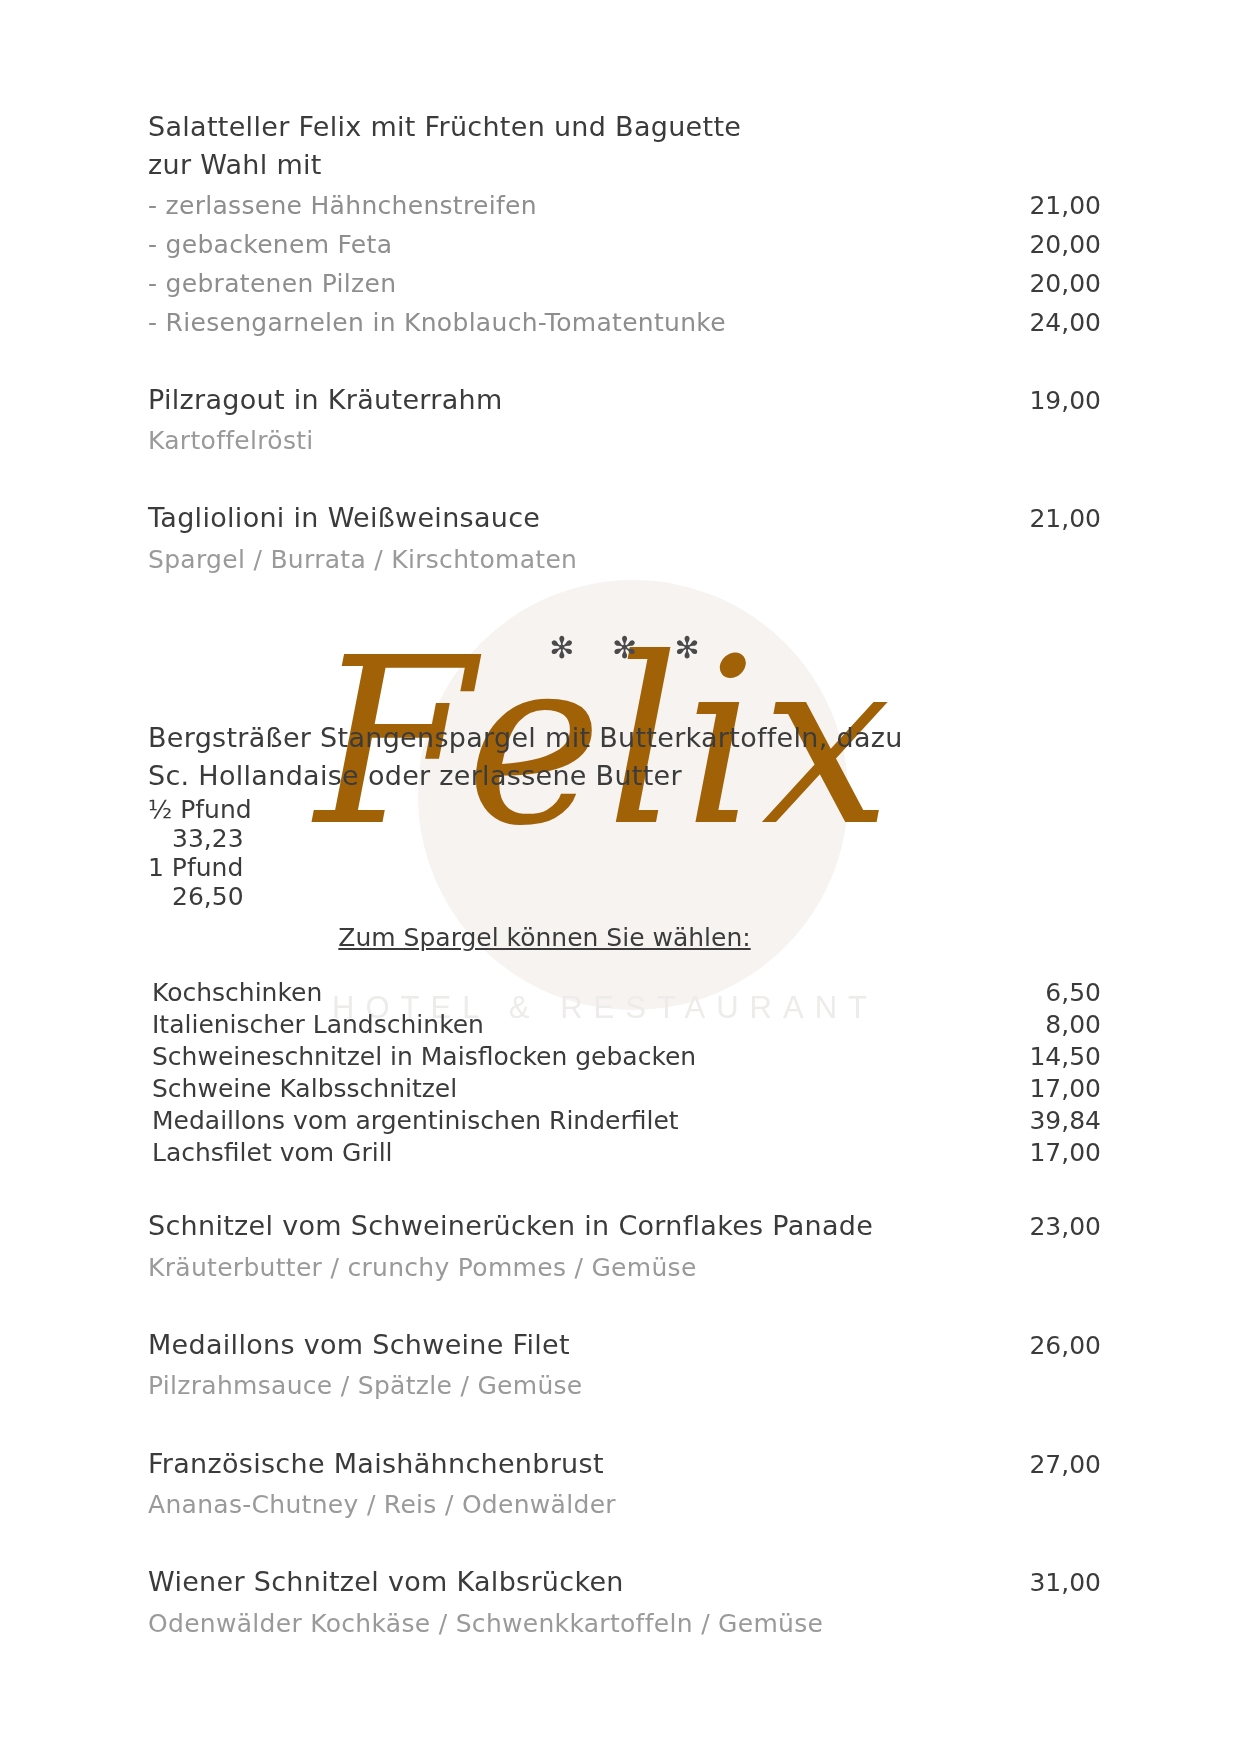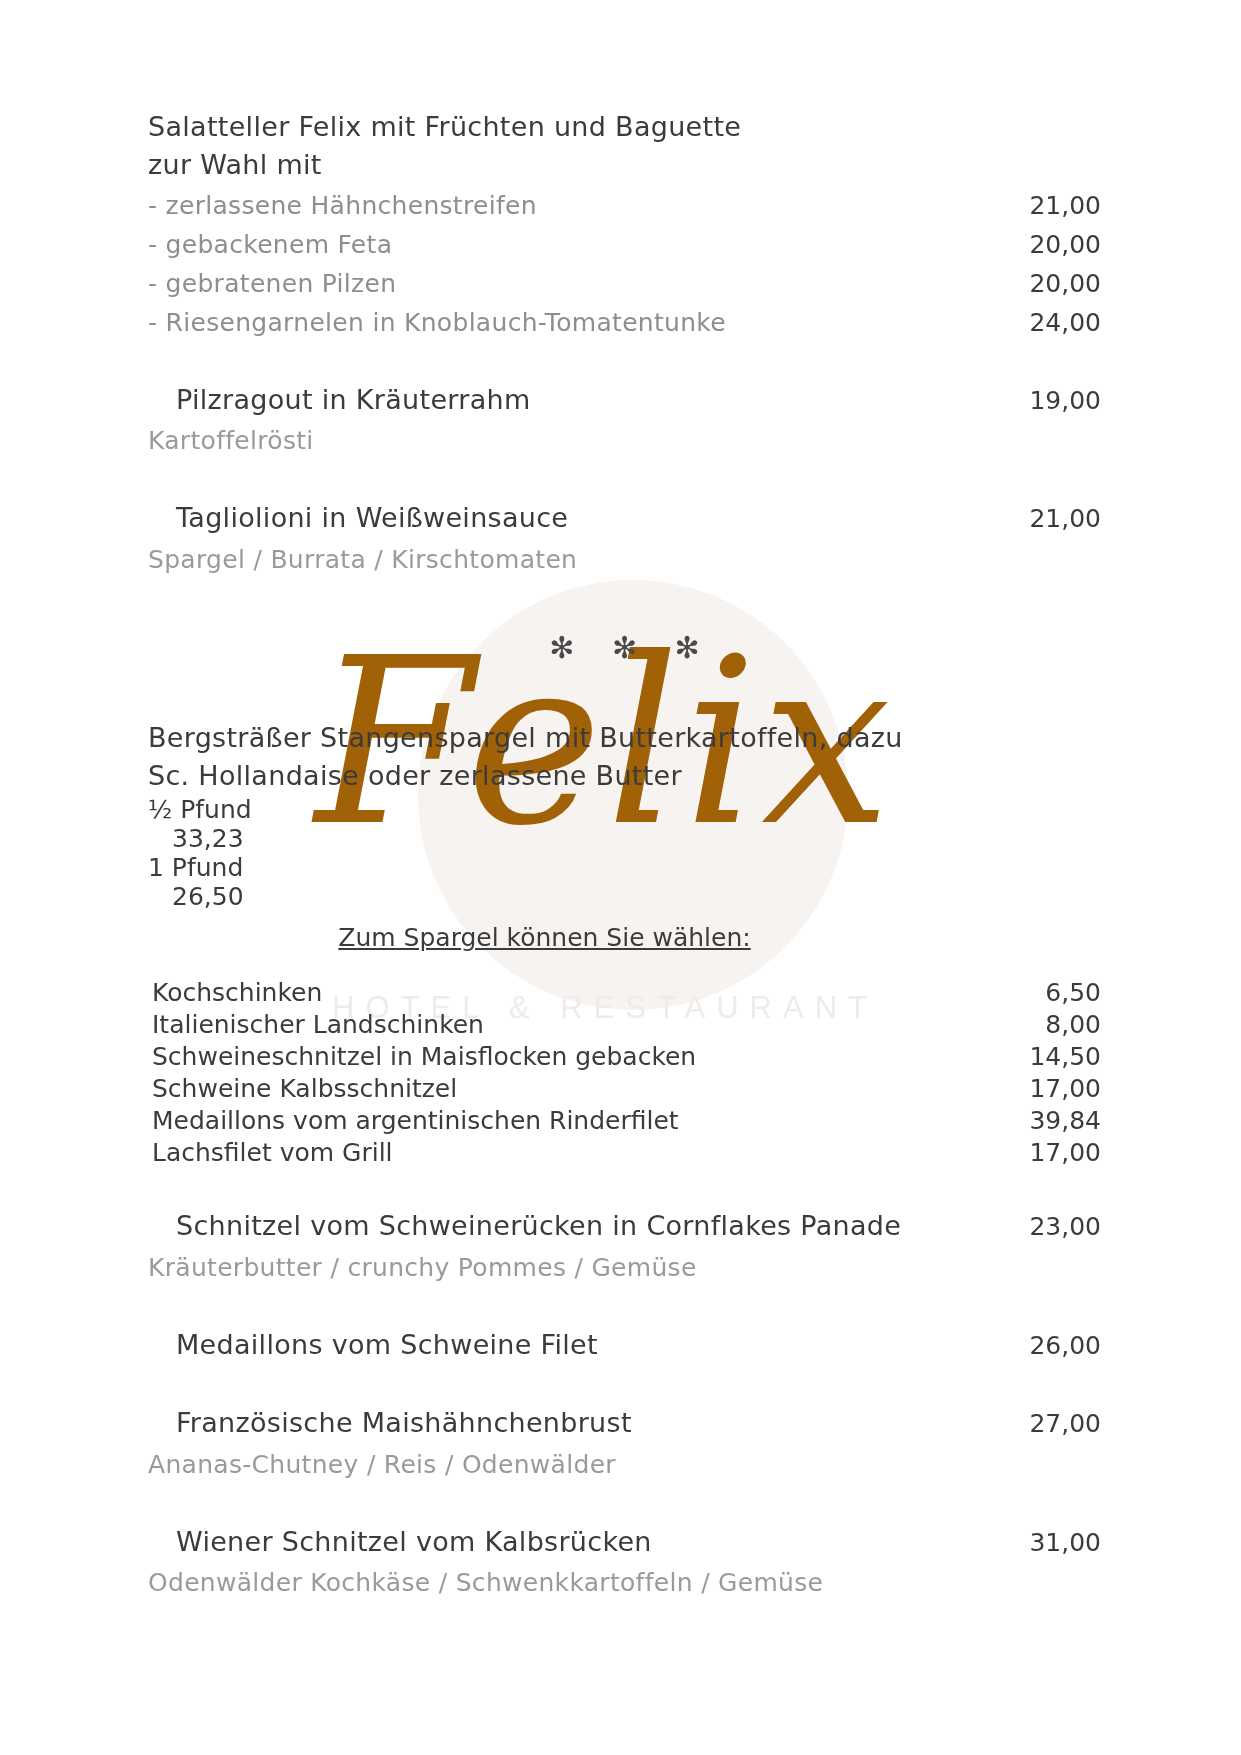--- a/index.html
+++ b/index.html
@@ -78,21 +78,20 @@
     color: #3b3b3b;
     line-height: 1.42;
     letter-spacing: 0.3px;
   }
   .title-2 {
     font-family: "DejaVu Sans", sans-serif;
     font-size: 27px;
     color: #3b3b3b;
     line-height: 1.42;
     letter-spacing: 0.3px;
-    margin-left: 28px;
   }
   .sub {
     font-family: "DejaVu Sans", sans-serif;
     font-size: 25px;
     color: #9a9a9a;
     line-height: 1.45;
     letter-spacing: 0.3px;
   }
   .opt {
     font-family: "DejaVu Sans", sans-serif;
@@ -259,20 +258,21 @@
       <div class="price">23,00</div>
     </div>
     <div class="sub">Kräuterbutter / crunchy Pommes / Gemüse</div>
   </div>
 
   <div class="dish">
     <div class="row">
       <div class="title-2">Medaillons vom Schweine Filet</div>
       <div class="price">26,00</div>
     </div>
+    <div class="sub">Pilzrahmsauce / Spätzle / Gemüse</div>
   </div>
 
   <div class="dish">
     <div class="row">
       <div class="title-2">Französische Maishähnchenbrust</div>
       <div class="price">27,00</div>
     </div>
     <div class="sub">Ananas-Chutney / Reis / Odenwälder</div>
   </div>
 

